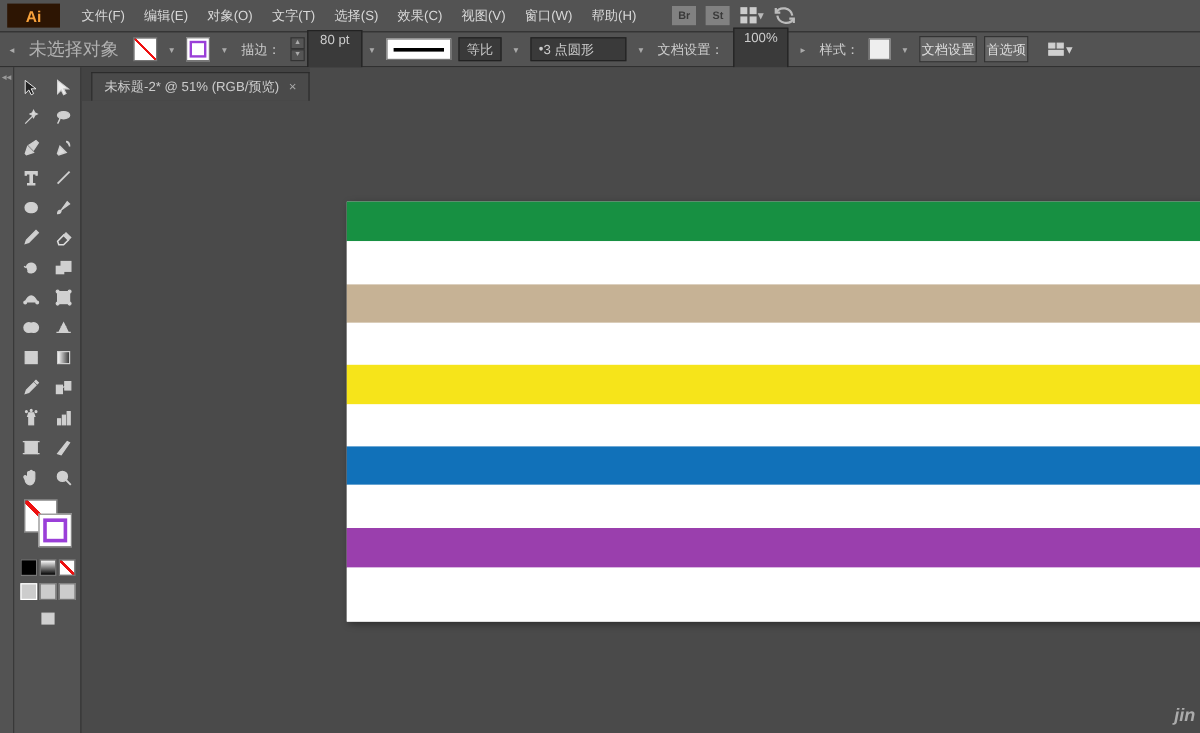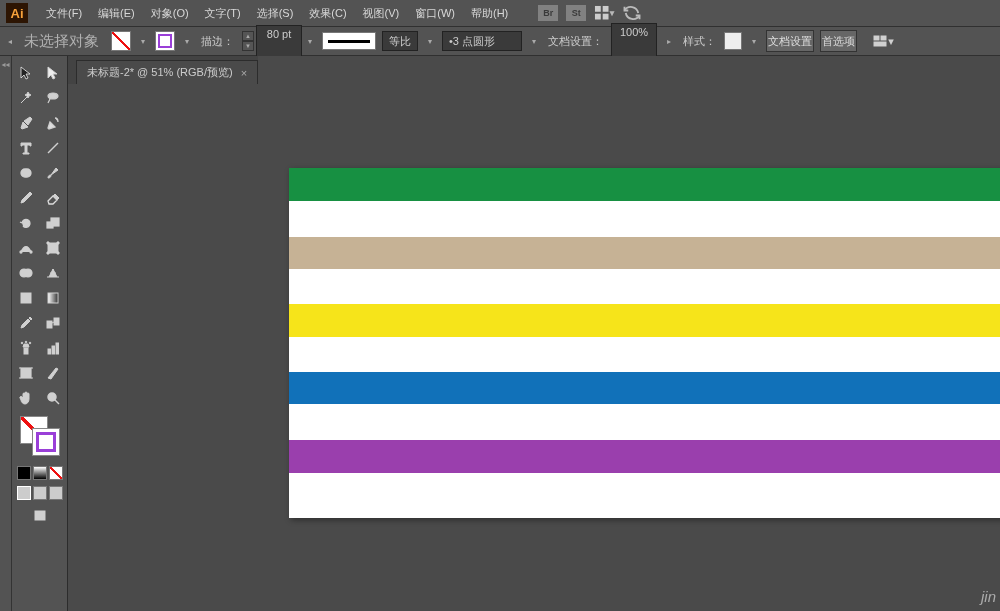--- a/index.html
+++ b/index.html
@@ -1,18 +1,18 @@
 <!DOCTYPE html>
 <html><head>
 <meta charset="utf-8">
 <style>
 *{margin:0;padding:0;box-sizing:border-box;font-family:"Microsoft YaHei",sans-serif;font-size:11px;color:#ccc;user-select:none}
 body{background:#4a4a4a;width:1000px;height:611px;overflow:hidden;position:relative}
 .menubar{height:26px;background:#535353;display:flex;align-items:center;padding:0 6px;gap:4px}
-.app-logo{width:22px;height:20px;background:#2d1503;color:#f8a23b;font-weight:bold;display:flex;align-items:center;justify-content:center;font-size:13px;margin-right:8px}
+.app-logo{width:44px;height:20px;background:#2d1503;color:#f8a23b;font-weight:bold;display:flex;align-items:center;justify-content:center;font-size:13px;margin-right:8px}
 .menu-item{padding:3px 6px;color:#d8d8d8;cursor:pointer}
 .menu-icons{margin-left:20px;display:flex;gap:8px;align-items:center}
 .micon{width:20px;height:16px;background:#818181;display:flex;align-items:center;justify-content:center;color:#3a3a3a;font-size:9px;font-weight:bold}
 .micon.win{background:transparent;color:#b8b8b8}
 .optbar{height:30px;background:#535353;border-top:1px solid #303030;border-bottom:1px solid #303030;display:flex;align-items:center;padding:0 8px;gap:6px}
 .optbar .status{color:#b0b0b0;font-size:15px;margin-right:6px}
 .swatch{width:20px;height:20px;background:#fff;border:1px solid #777;position:relative}
 .swatch.nofill{background:linear-gradient(to top right,#fff 46%,#e11 46%,#e11 54%,#fff 54%)}
 .swatch.stroke{background:#fff;display:flex;align-items:center;justify-content:center}
 .swatch.stroke::after{content:'';width:10px;height:10px;border:2px solid #9a3fd8;background:#fff}
@@ -46,21 +46,21 @@
 .drawrow .dm{width:14px;height:14px;border:1px solid #777;background:#ccc}
 .drawrow .dm.sel{border:1px solid #fff}
 .canvas-area{flex:1;background:#4a4a4a;display:flex;position:relative}
 .tabbar{height:28px;background:#434343;display:flex;align-items:flex-end;padding-left:8px}
 .doctab{background:#4a4a4a;border:1px solid #2c2c2c;border-bottom:none;padding:5px 10px;color:#d8d8d8;font-size:11px;display:flex;align-items:center;gap:8px;height:24px}
 .doctab .x{color:#aaa;cursor:pointer;font-size:11px}
 .artwrap{flex:1;overflow:hidden;display:flex;align-items:center;justify-content:center;position:relative}
 .artboard{background:#fff;width:872px;height:350px;position:absolute;left:31px;top:112px;box-shadow:2px 2px 6px rgba(0,0,0,.4)}
 .stripe{width:100%}
 .stripe.purple{width:calc(100% + 17px)}
-.watermark{position:absolute;right:4px;bottom:6px;color:#bcbcbc;font-size:15px;font-style:italic;font-weight:normal;opacity:.85}
+.watermark{position:absolute;right:4px;bottom:6px;color:#bcbcbc;font-size:15px;font-style:italic;font-weight:bold;opacity:.85}
 .spinner{display:flex;flex-direction:column;width:12px;height:20px}
 .spinner .sp{flex:1;display:flex;align-items:center;justify-content:center;color:#aaa;font-size:6px;background:#555;border:1px solid #333;cursor:pointer}
 .pin{width:8px;height:8px;color:#aaa;font-size:8px;margin-right:2px}
 </style>
 </head>
 <body>
 
 <div class="menubar">
   <div class="app-logo">Ai</div>
   <div class="menu-item">文件(F)</div>

